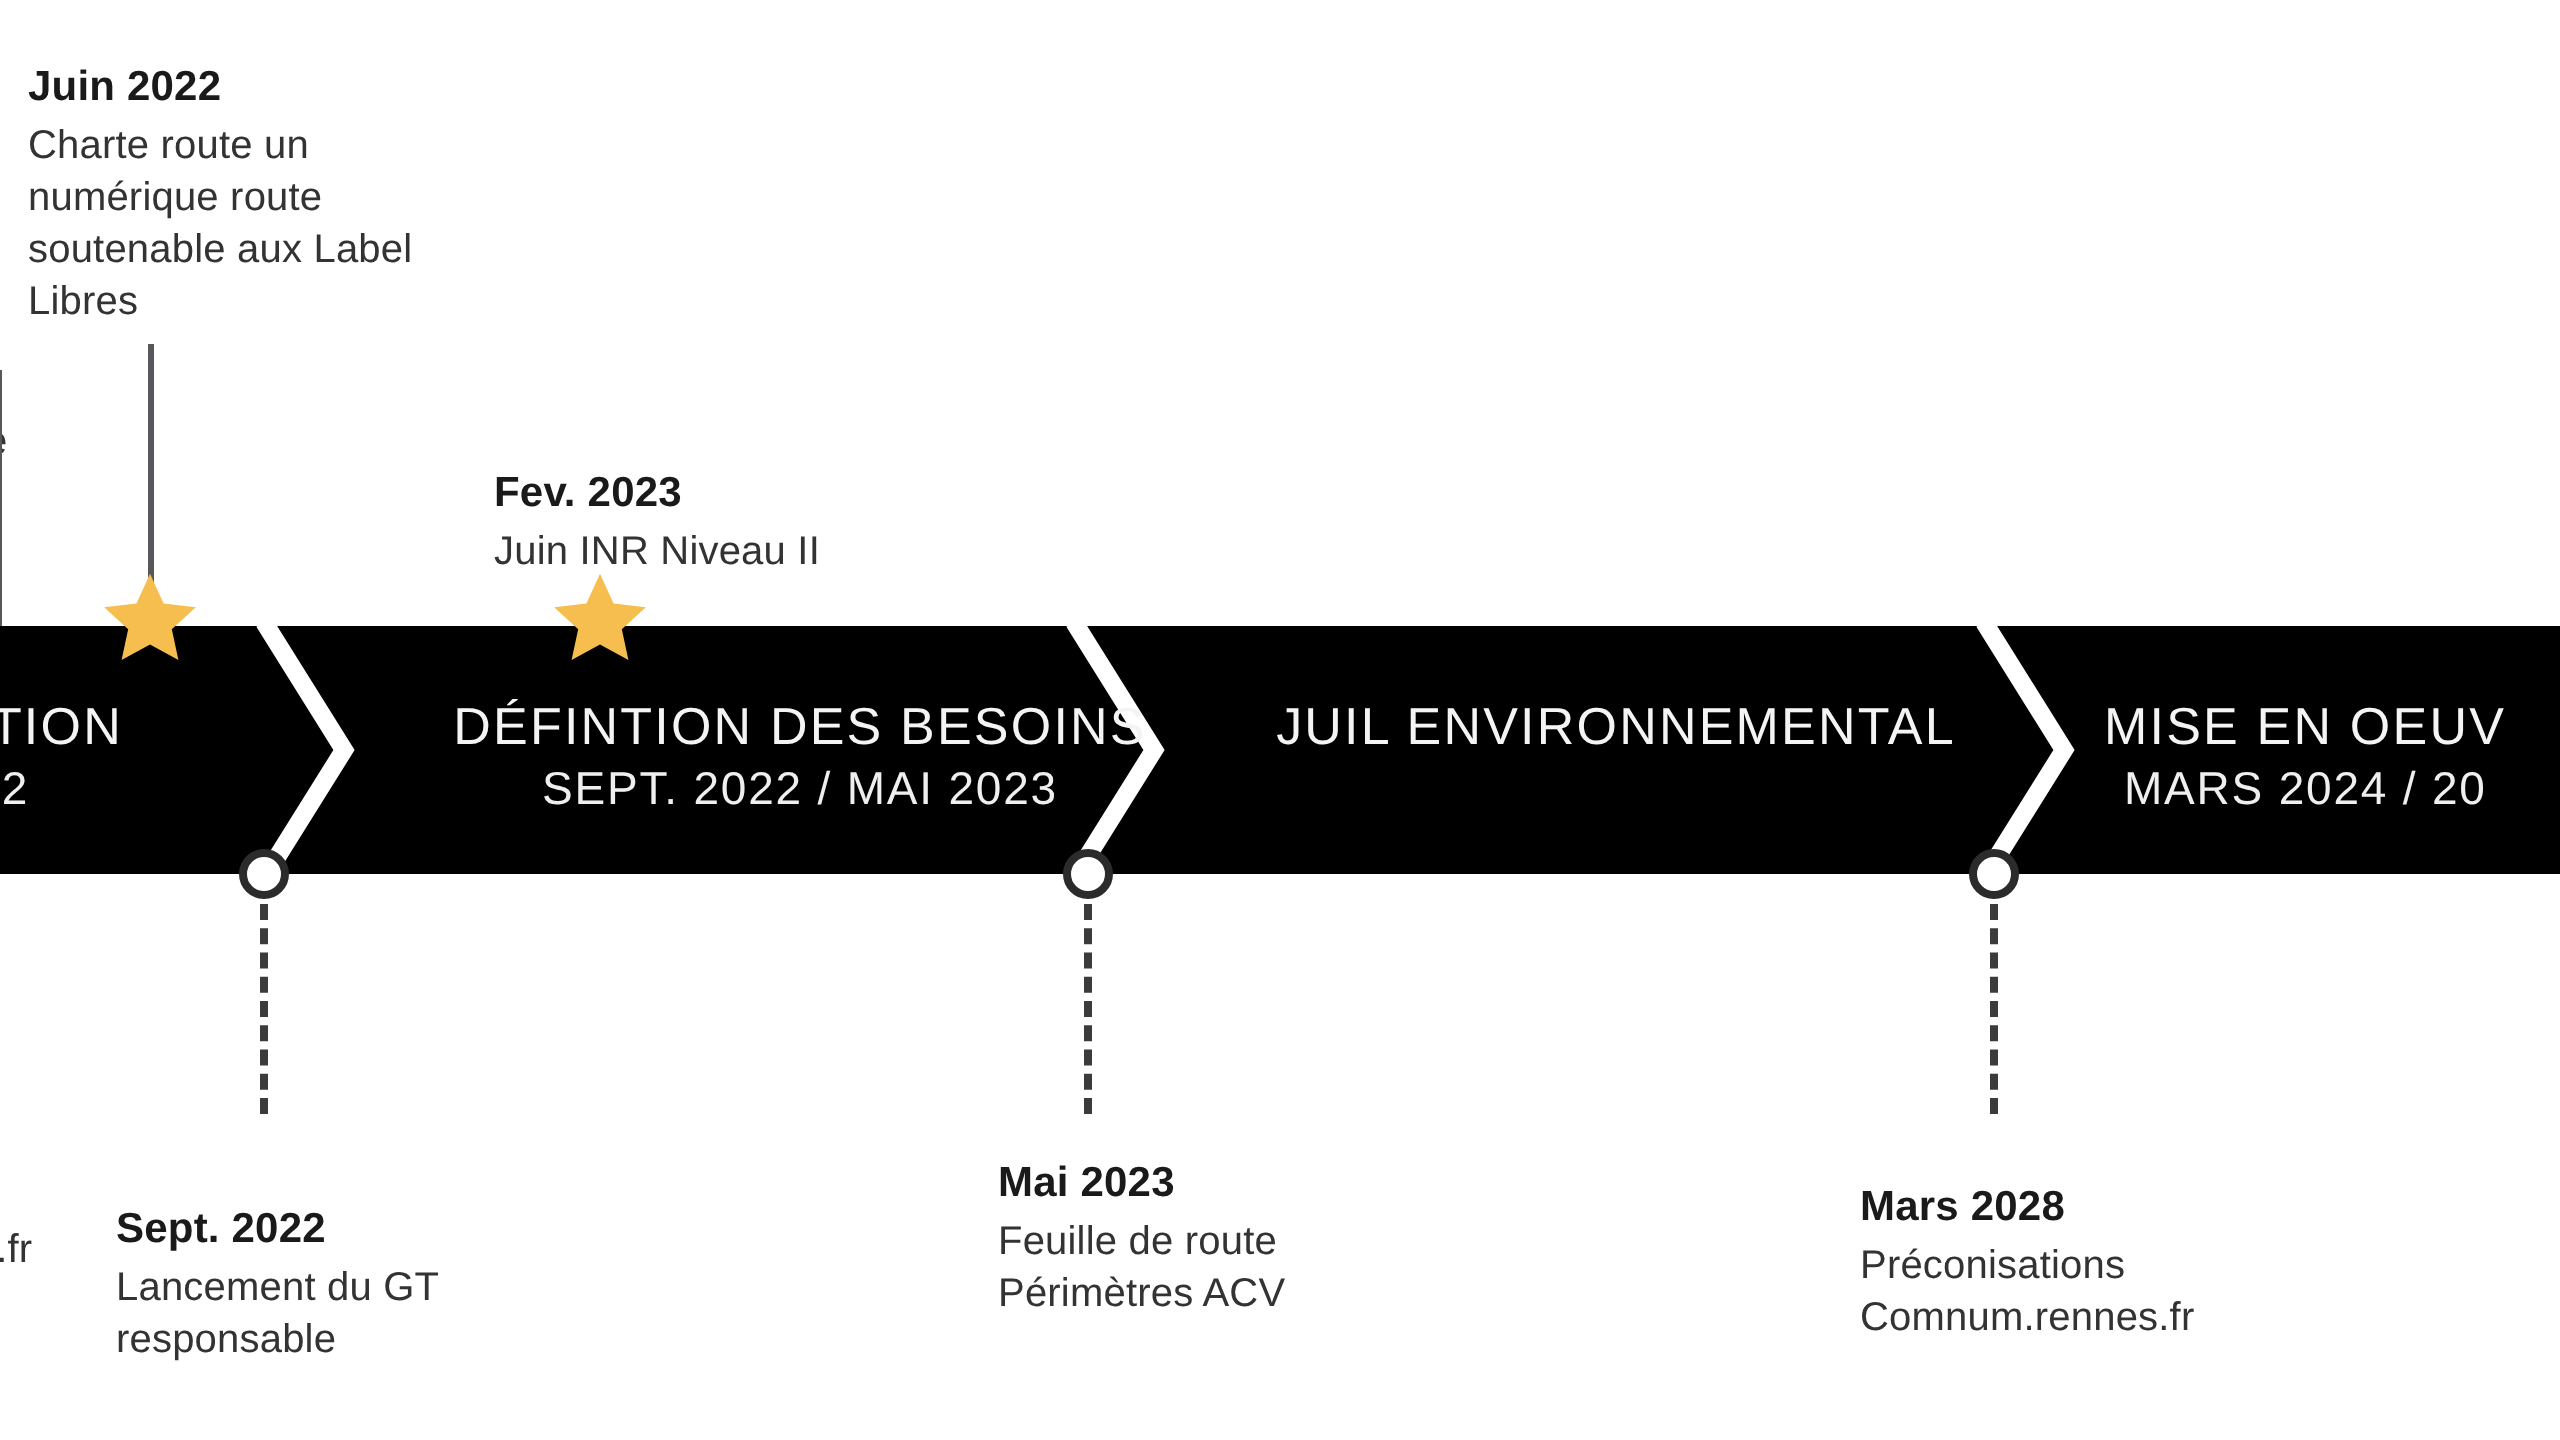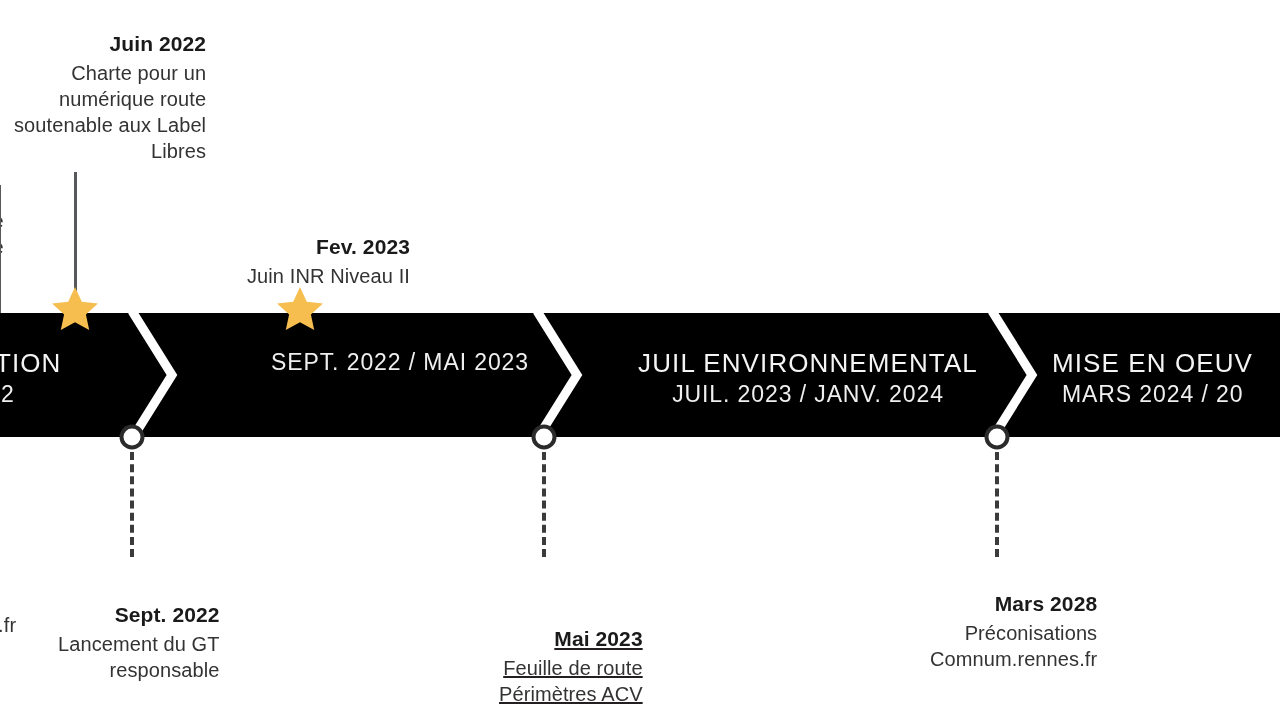--- a/index.html
+++ b/index.html
@@ -23,21 +23,20 @@
     width: 1280px;
     height: 720px;
     overflow: hidden;
   }
 
   
   .annot {
     position: absolute;
     line-height: 1.30;
     white-space: nowrap;
-    text-align: right;
   }
   .annot .a-date {
     font-weight: bold;
     font-size: 21px;
     letter-spacing: 0.1px;
     color: #1a1a1a;
     margin-bottom: 3px;
   }
   .annot .a-line {
     font-size: 20px;
@@ -98,21 +97,21 @@
     height: 44px;
   }
 </style>
 </head>
 <body>
 
 <div id="stage">
 
   <div class="annot" style="left:14px; top:30px;">
     <div class="a-date">Juin 2022</div>
-    <div class="a-line">Charte pour un</div>
+    <div class="a-line">Charte route un</div>
     <div class="a-line">numérique route</div>
     <div class="a-line">soutenable aux Label</div>
     <div class="a-line">Libres</div>
   </div>
 
   <div class="conn-solid" style="left:74px; top:172px; height:120px;"></div>
 
   <div class="annot" style="left:247px; top:205px;margin-top:28px;">
     <div class="a-date">Fev. 2023</div>
     <div class="a-line">Juin INR Niveau II</div>
@@ -136,26 +135,26 @@
 
       <polyline points="1032,-2 1072,62 1032,126" fill="none" stroke="#ffffff" stroke-width="9" stroke-linejoin="miter" stroke-linecap="butt"></polyline>
     </svg>
 
     <div class="phase-label" style="left:-120px; top:35px; width:300px;">
       <div class="p-title">...NTATION</div>
       <div class="p-dates">...22</div>
     </div>
 
     <div class="phase-label" style="left:240px; top:35px; width:400px;">
+      <div class="p-title">DÉFINTION DES BESOINS</div>
       <div class="p-dates">SEPT. 2022 / MAI 2023</div>
     </div>
 
     <div class="phase-label" style="left:638px; top:35px; width:420px;">
       <div class="p-title">JUIL ENVIRONNEMENTAL</div>
-      <div class="p-dates">JUIL. 2023 / JANV. 2024</div>
     </div>
 
     <div class="phase-label" style="left:1092px; top:35px; width:340px; text-align:left;">
       <div class="p-title">MISE EN OEUV</div>
       <div class="p-dates" style="padding-left:10px;">MARS 2024 / 20</div>
     </div>
   </div>
 
   <svg style="position:absolute; left:0; top:0; width:1280px; height:720px; pointer-events:none;">
     <g>
@@ -188,21 +187,21 @@
   <div class="annot" style="left:-12px; top:612px;">
     <div class="a-line">s.fr</div>
   </div>
 
   <div class="annot" style="left:58px; top:585px;margin-top:16px;">
     <div class="a-date">Sept. 2022</div>
     <div class="a-line">Lancement du GT</div>
     <div class="a-line">responsable</div>
   </div>
 
-  <div class="annot" style="left:499px; top:625px;text-decoration:underline;">
+  <div class="annot" style="left:499px; top:578px;">
     <div class="a-date">Mai 2023</div>
     <div class="a-line">Feuille de route</div>
     <div class="a-line">Périmètres ACV</div>
   </div>
 
   <div class="annot" style="left:930px; top:590px;">
     <div class="a-date">Mars 2028</div>
     <div class="a-line">Préconisations</div>
     <div class="a-line">Comnum.rennes.fr</div>
   </div>

